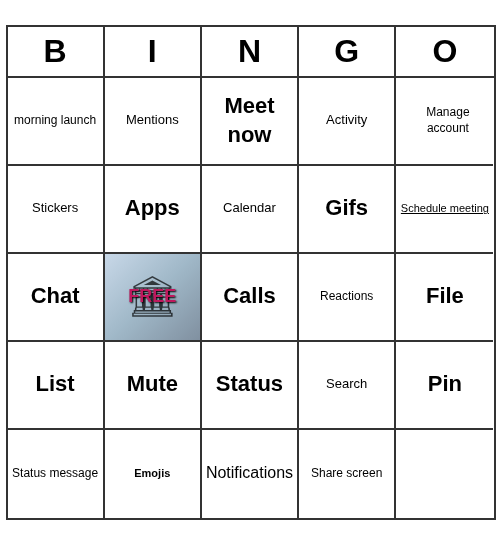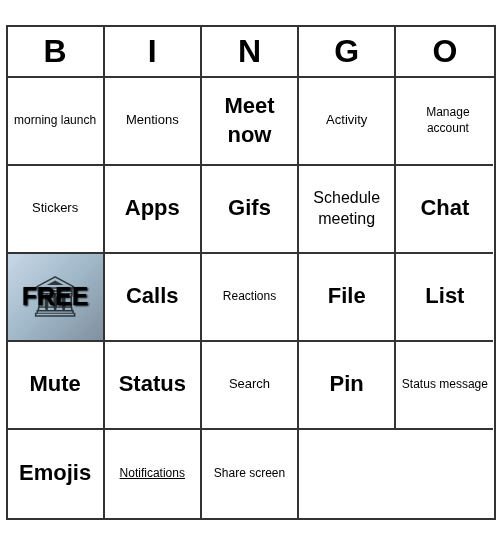--- a/index.html
+++ b/index.html
@@ -56,21 +56,21 @@
     }
     .cell-text {
       font-size: 13px;
       line-height: 1.3;
     }
     .cell-text.large {
       font-size: 22px;
       font-weight: bold;
     }
     .cell-text.medium {
-      font-size: 22px;
+      font-size: 11px;
       font-weight: bold;
     }
     .free-cell {
       position: relative;
     }
     .free-cell .bg-image {
       position: absolute;
       top: 0; left: 0; right: 0; bottom: 0;
       background: linear-gradient(135deg, #c8d8e8 0%, #a0b8c8 50%, #8090a0 100%);
       display: flex;
@@ -78,23 +78,23 @@
       justify-content: center;
     }
     .free-cell .bg-image::before {
       content: '🏛';
       font-size: 40px;
       opacity: 0.7;
     }
     .free-cell .free-text {
       position: relative;
       z-index: 1;
-      font-size: 25px;
+      font-size: 18px;
       font-weight: bold;
-      color: #000000;
+      color: #be185d;
       text-shadow: 1px 1px 2px #000;
     }
   </style>
 </head>
 <body>
 
 <div class="bingo-card">
   <div class="bingo-header">
   <div class="bingo-letter">B</div>
       <div class="bingo-letter">I</div>
@@ -121,24 +121,27 @@
         <span class="cell-text" style="font-size: 12px; margin-left: 6px;">Manage
 account</span>
       </div>
       <div class="bingo-cell">
         <span class="cell-text">Stickers</span>
       </div>
       <div class="bingo-cell">
         <span class="cell-text large">Apps</span>
       </div>
       <div class="bingo-cell">
+        <span class="cell-text">Calendar</span>
+      </div>
+      <div class="bingo-cell">
         <span class="cell-text large">Gifs</span>
       </div>
       <div class="bingo-cell">
-        <span class="cell-text" style="font-size: 16px;">Schedule
+        <span class="cell-text" style="font-size: 11px; text-decoration: underline;">Schedule
 meeting</span>
       </div>
       <div class="bingo-cell">
         <span class="cell-text large">Chat</span>
       </div>
       <div class="bingo-cell free-cell">
         <div class="bg-image"></div>
         <span class="free-text">FREE</span>
       </div>
       <div class="bingo-cell">
@@ -166,20 +169,20 @@
         <span class="cell-text large">Pin</span>
       </div>
       <div class="bingo-cell">
         <span class="cell-text" style="font-size: 12px;">Status
 message</span>
       </div>
       <div class="bingo-cell">
         <span class="cell-text medium">Emojis</span>
       </div>
       <div class="bingo-cell">
-        <span class="cell-text" style="font-size: 12px; text-decoration: underline;">Notifications</span>
+        <span class="cell-text" style="font-size: 16px;">Notifications</span>
       </div>
       <div class="bingo-cell">
         <span class="cell-text" style="font-size: 12px;">Share
 screen</span>
       </div>
     </div>
 </div>
 
 </body></html>

